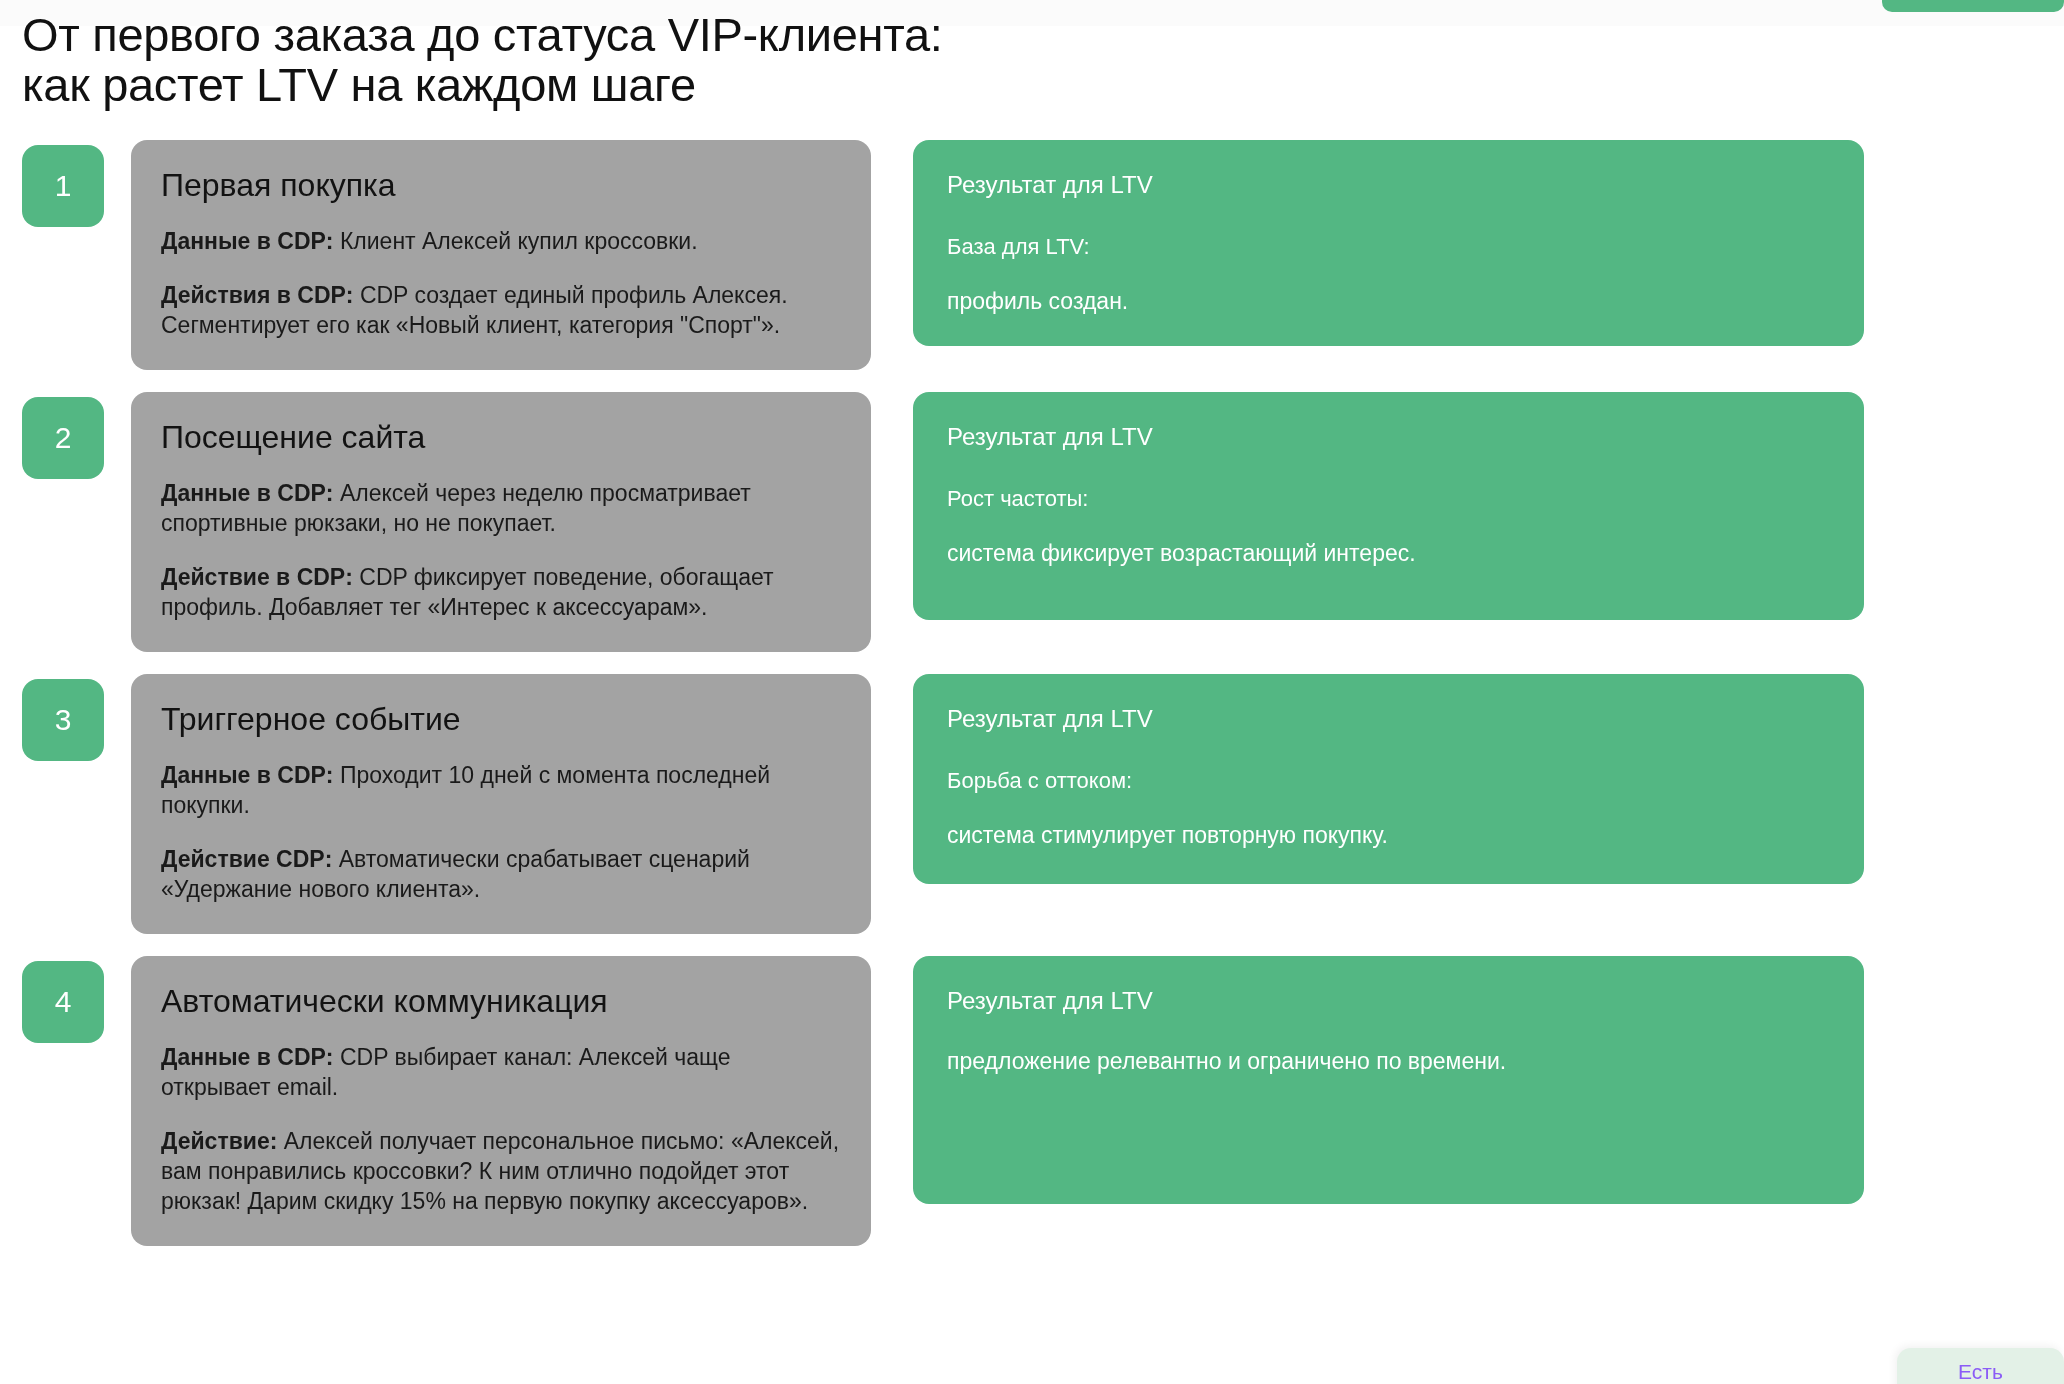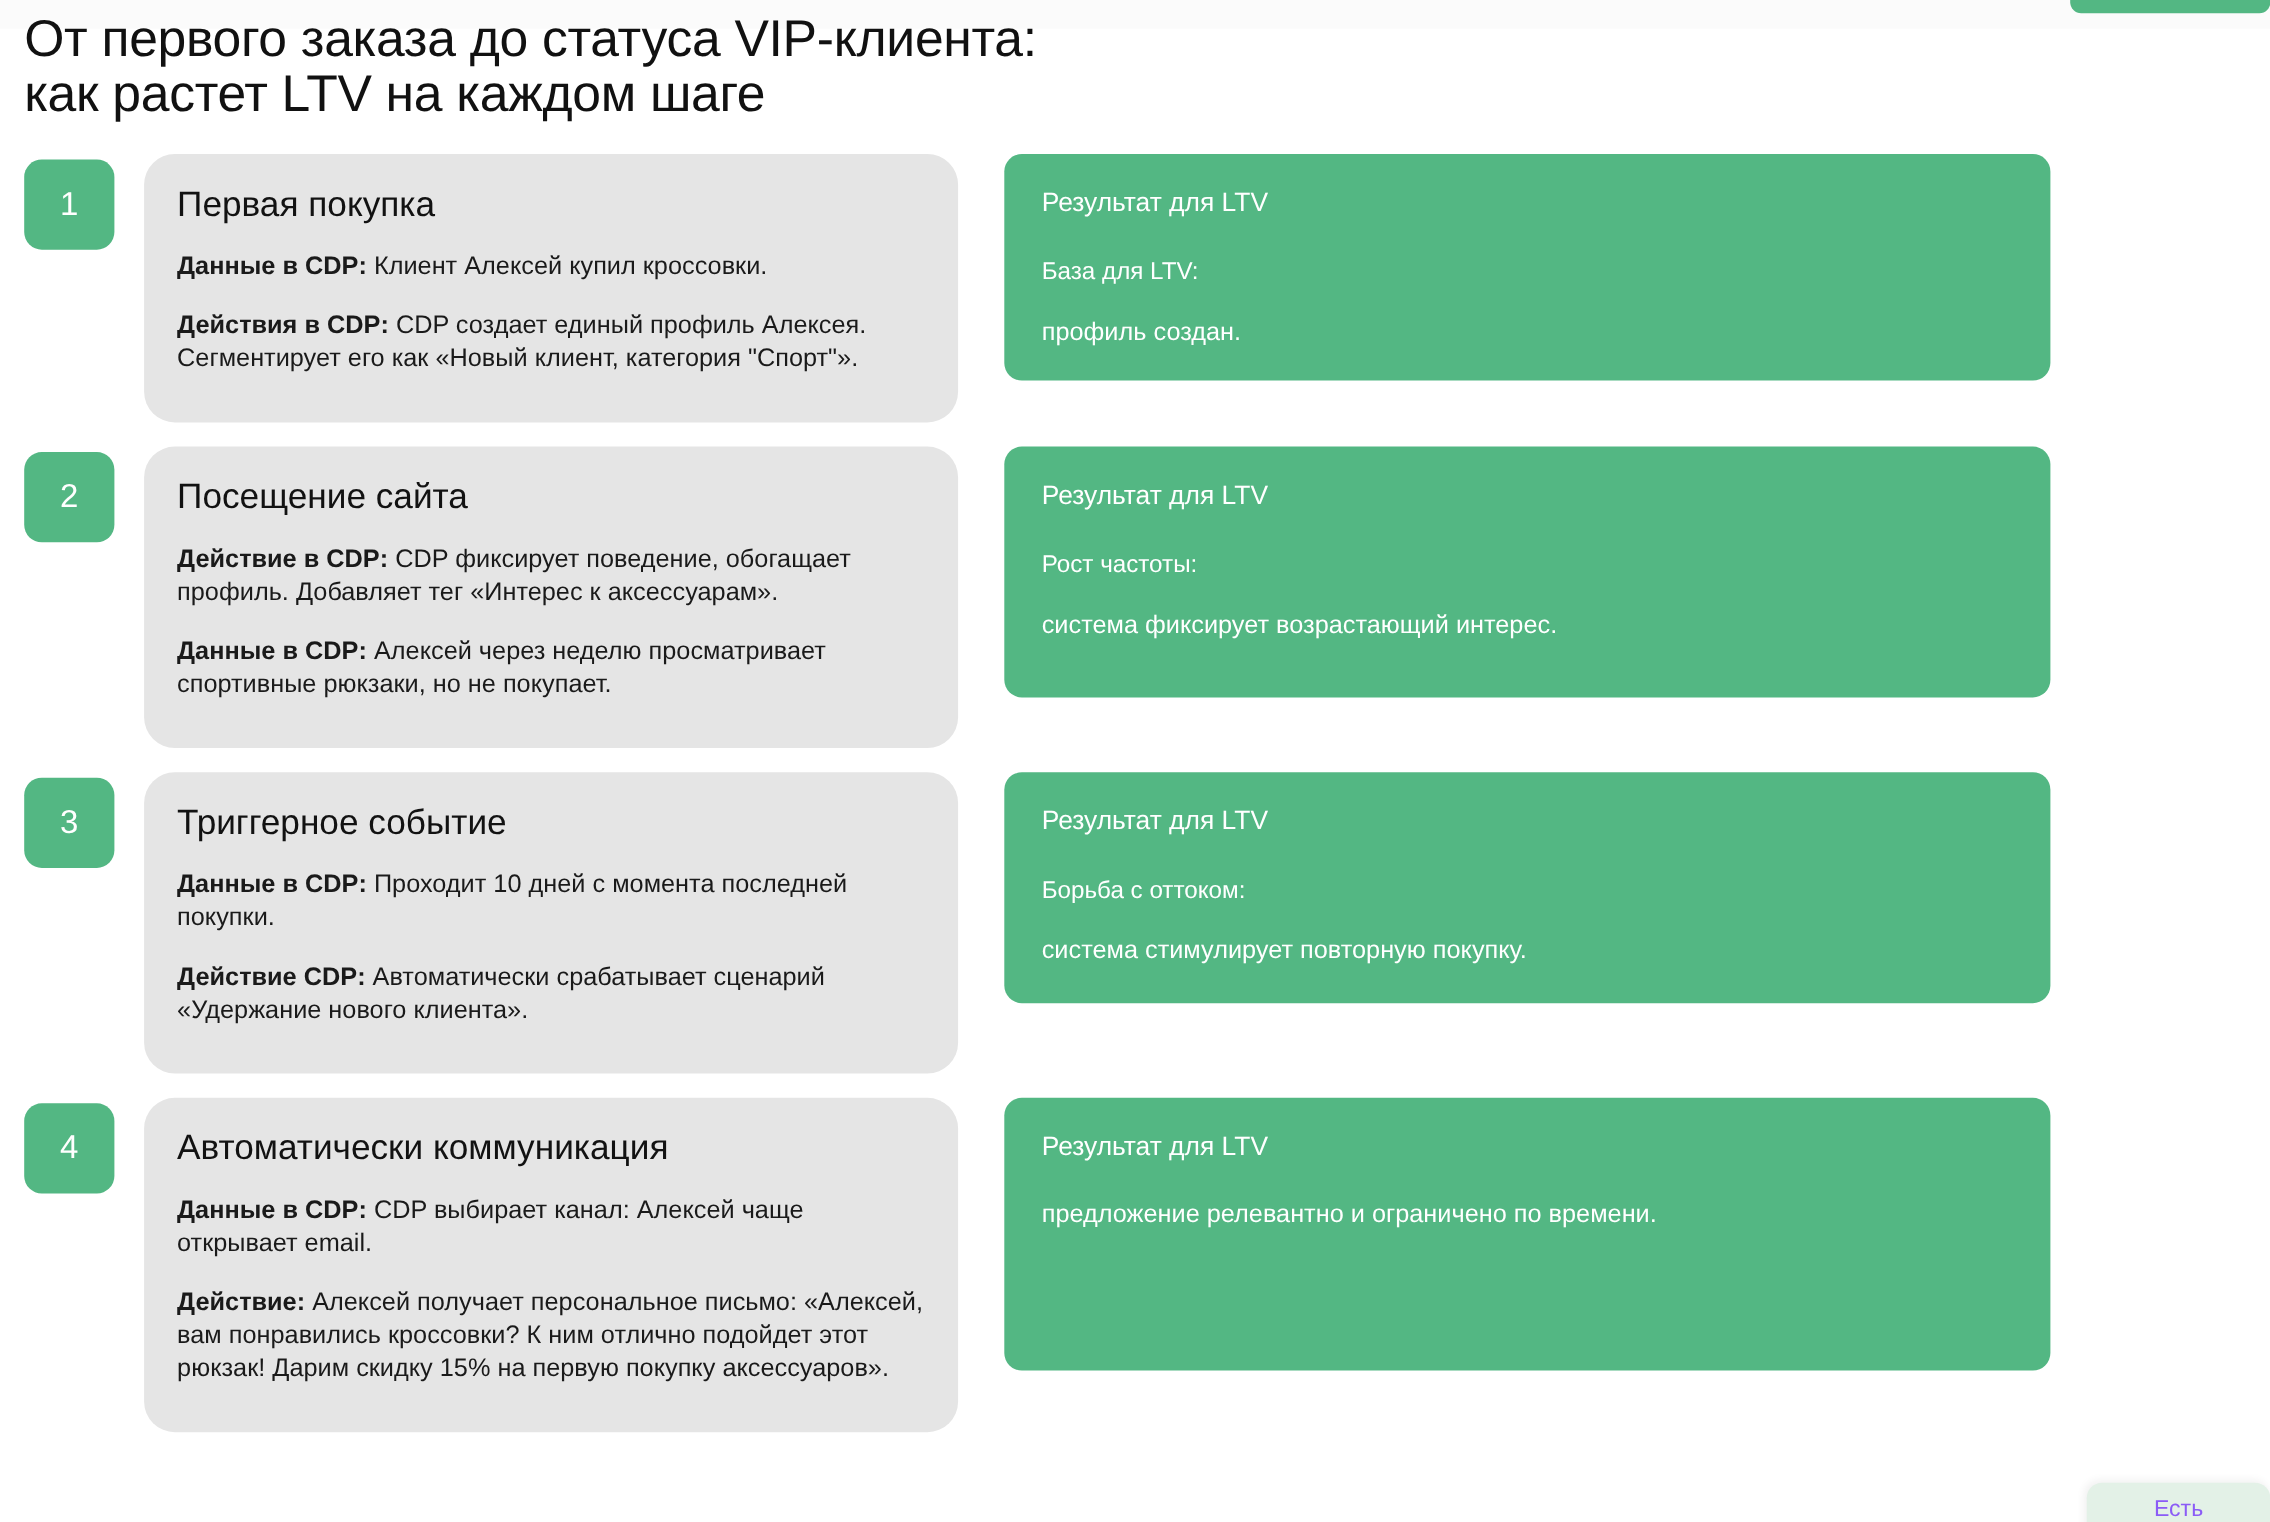--- a/index.html
+++ b/index.html
@@ -75,23 +75,23 @@
     font-size: 30px;
     display: flex;
     align-items: center;
     justify-content: center;
     font-weight: 400;
   }
   .grey-card {
     flex: 0 0 auto;
     width: 740px;
     margin-left: 27px;
-    background: #e5e5e5;
-    border-radius: 28px;
-    padding: 26px 30px 44px 30px;
+    background: #a3a3a3;
+    border-radius: 16px;
+    padding: 26px 30px 30px 30px;
   }
   .grey-card h3 {
     font-size: 32px;
     line-height: 38px;
     font-weight: 400;
     color: #121212;
     margin-bottom: 22px;
   }
   .grey-card p {
     font-size: 23px;
@@ -188,24 +188,24 @@
         <div class="lead">База для LTV:</div>
         <div class="detail">профиль создан.</div>
       </div>
     </div>
 
     <div class="row row-2">
       <div class="badge">2</div>
       <div class="grey-card">
         <h3>Посещение сайта</h3>
         <p>
+          <b>Данные в CDP:</b><span> Алексей через неделю просматривает спортивные рюкзаки, но не покупает.</span>
+        </p>
+        <p>
           <b>Действие в CDP:</b><span> CDP фиксирует поведение, обогащает профиль. Добавляет тег «Интерес к аксессуарам».</span>
-        </p>
-        <p>
-          <b>Данные в CDP:</b><span> Алексей через неделю просматривает спортивные рюкзаки, но не покупает.</span>
         </p>
       </div>
       <div class="green-card">
         <h3>Результат для LTV</h3>
         <div class="lead">Рост частоты:</div>
         <div class="detail">система фиксирует возрастающий интерес.</div>
       </div>
     </div>
 
     <div class="row row-3">

